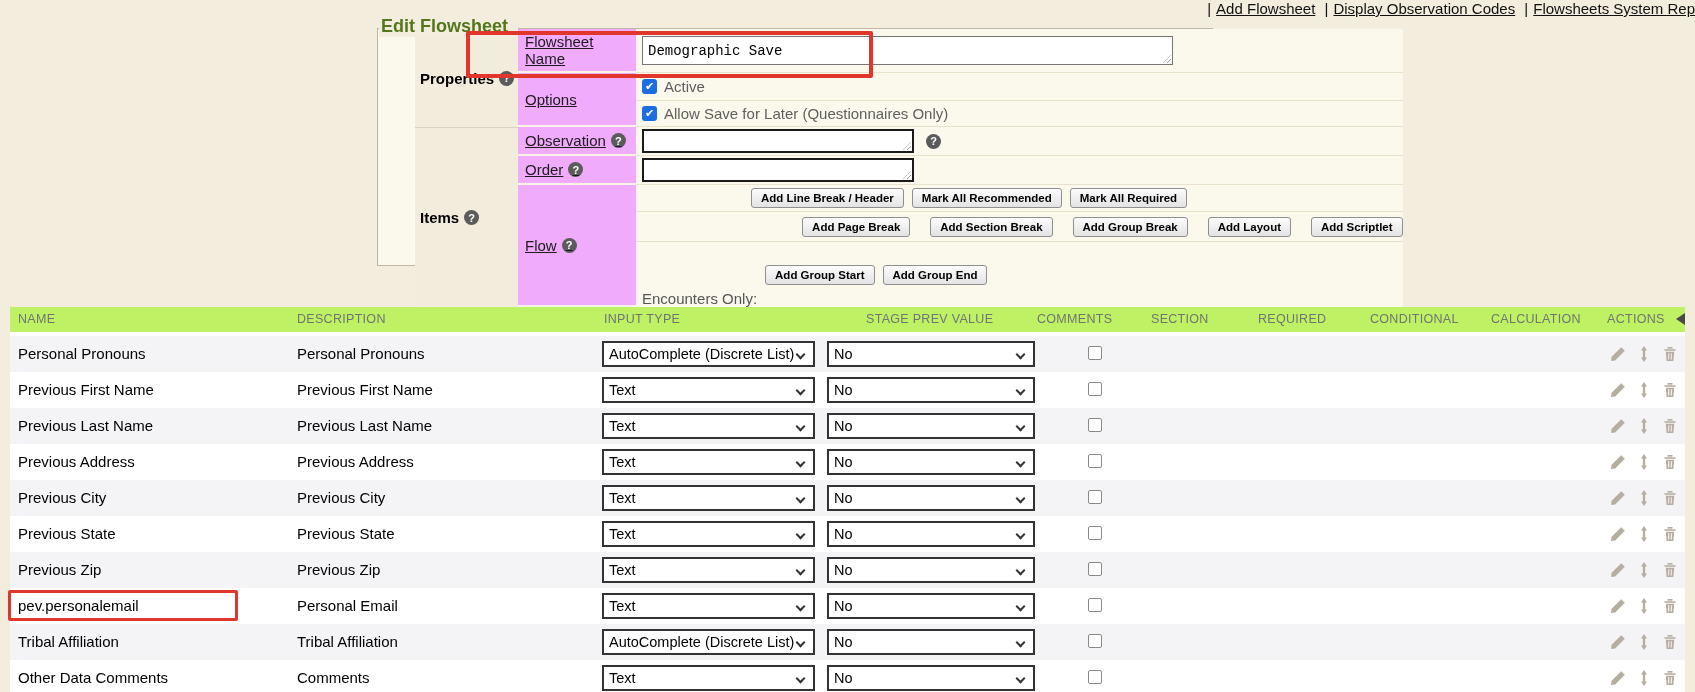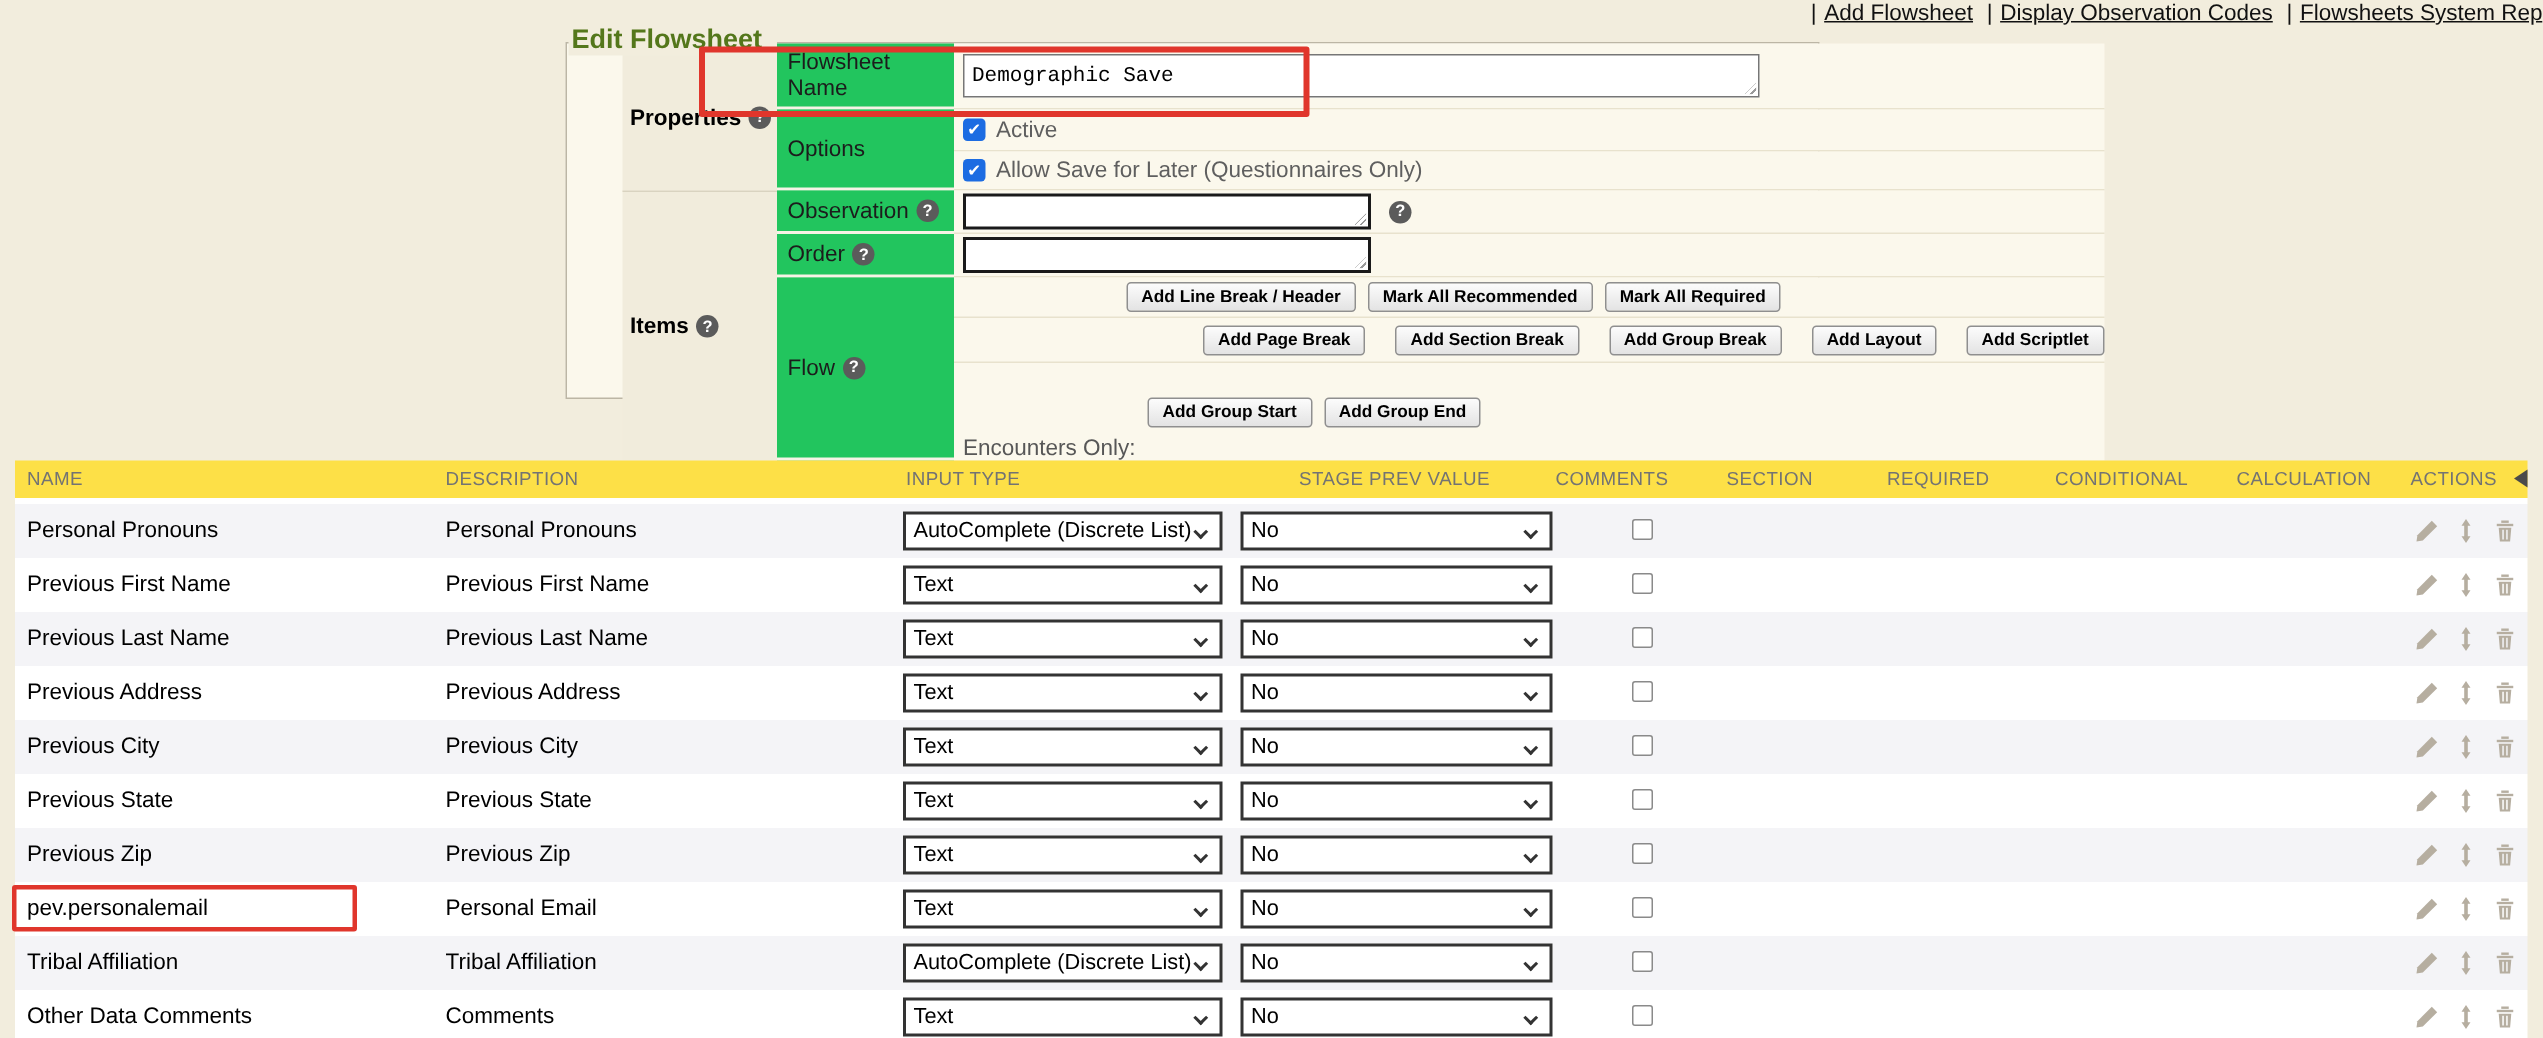--- a/index.html
+++ b/index.html
@@ -32,22 +32,22 @@
     display:grid; height:100%;
     grid-template-columns:103px 118px 1fr;
     grid-template-rows:44px 28px 26px 29px 29px 27px 30px 1fr;
   }
   .cellA {
     background:#f1ecdc; display:flex; align-items:center; padding-left:5px;
     font-weight:bold; font-size:15px; gap:5px;
   }
   .cellA.items { border-top:1px solid #d9d3c0; }
   .cellB {
-    background:#22c55e; display:flex; align-items:center; padding-left:7px;
-    font-size:15px; color:#1c1c1c; border-bottom:2px solid #f7f3e6; gap:5px;
+    background:#f0abfc; display:flex; align-items:center; padding-left:7px;
+    font-size:15px; color:#1c1c1c; border-bottom:2px solid #f7f3e6; gap:5px;text-decoration:underline;
   }
   .cellC {
     background:#fbf8ec; display:flex; align-items:center; padding-left:6px;
     border-bottom:1px solid #e8e2cd; font-size:15px;
   }
   .help-icon {
     width:15px; height:15px; border-radius:50%; background:#5b5b5b;
     color:#fff; font-size:11px; font-weight:bold; display:inline-flex;
     align-items:center; justify-content:center; flex:0 0 auto;
   }
@@ -78,21 +78,21 @@
     font-family:"Liberation Sans", sans-serif;
     font-size:11.5px; font-weight:bold; color:#000;
     background:linear-gradient(#fcfcfc,#e3e3e3);
     border:1px solid #8f8f8f; border-radius:3px;
     padding:3px 9px; cursor:pointer; white-space:nowrap;
   }
 
   
   .tbl { position:absolute; left:10px; top:307px; width:1675px; }
   .tbl-header {
-    position:relative; height:25px; background:#fde047;
+    position:relative; height:25px; background:#bef264;
     font-size:12.5px; color:#737373; letter-spacing:0.3px;
   }
   .tbl-header span { position:absolute; top:5px; }
   .hdr-corner {
     position:absolute; right:0; top:6px; width:0; height:0;
     border-top:6px solid transparent; border-bottom:6px solid transparent;
     border-right:9px solid #4a4a4a;
   }
   .tbl-gap { height:4px; background:#ffffff; }
   .trow { position:relative; height:36px; }

